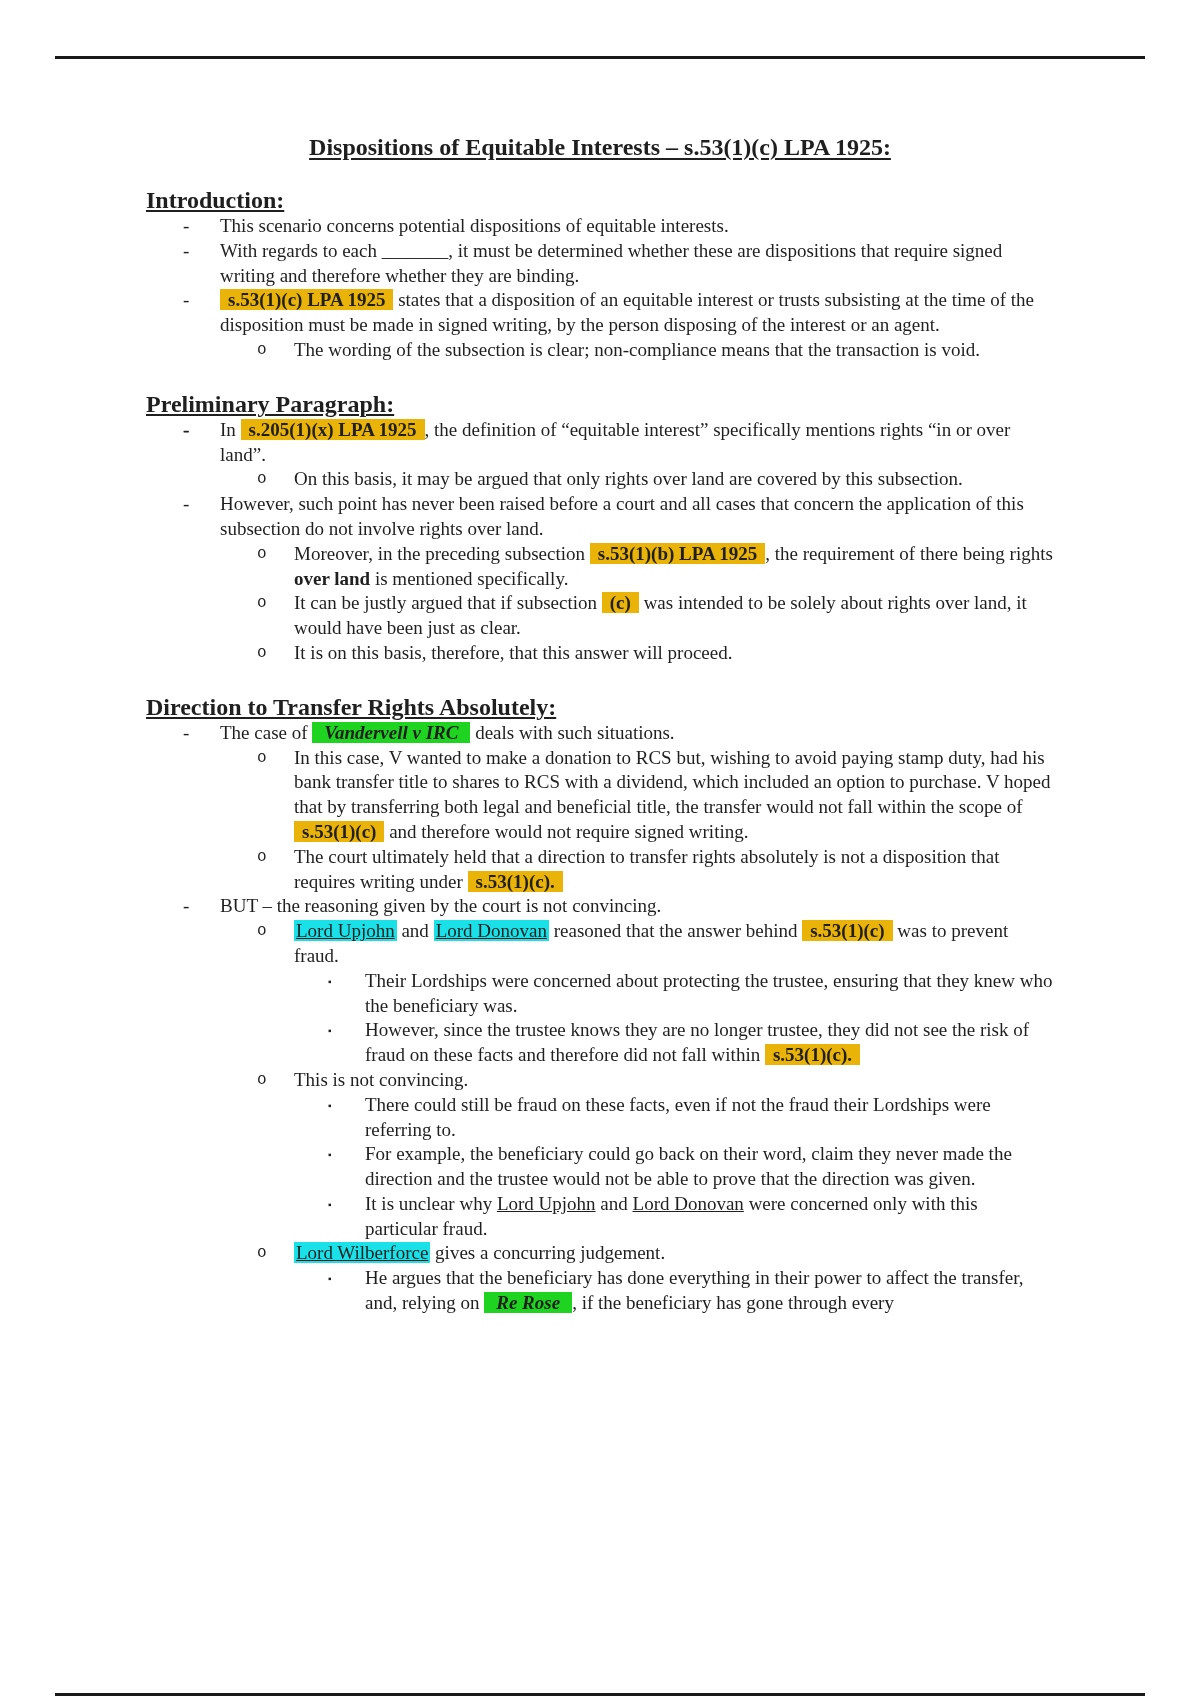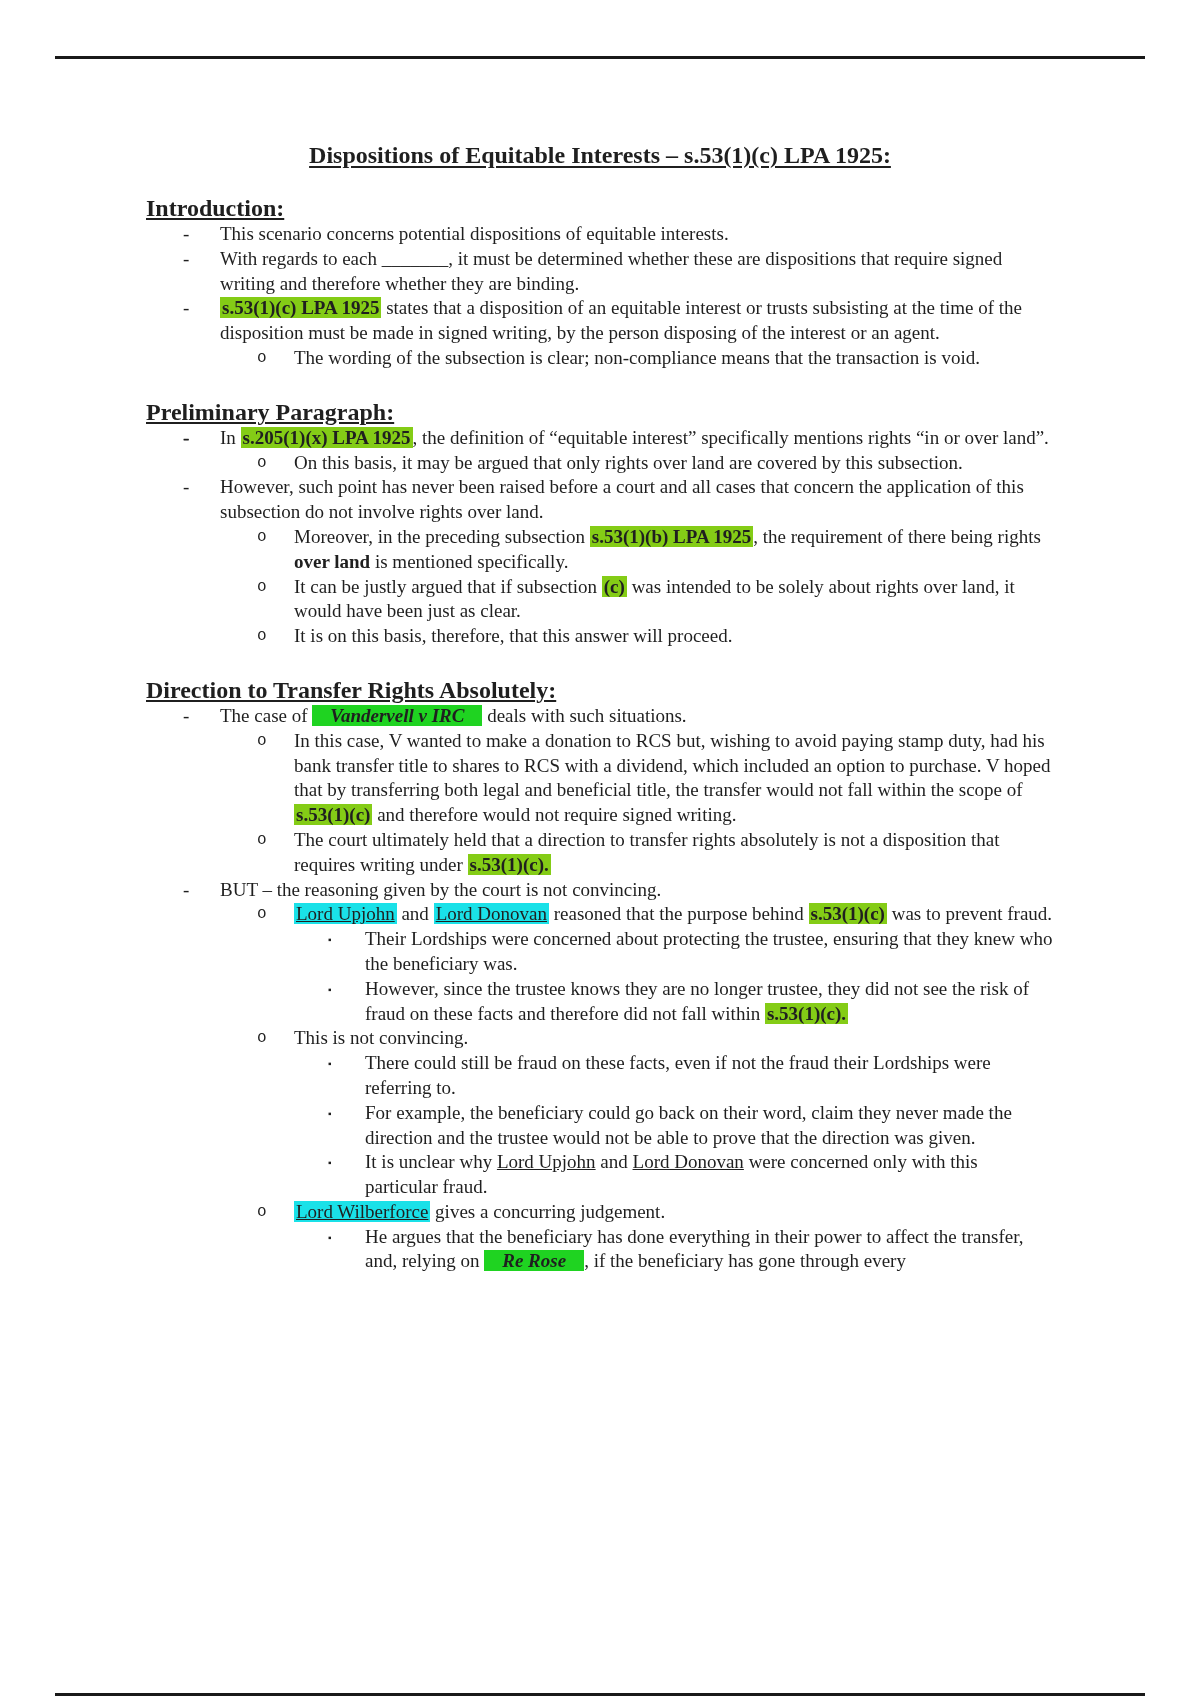--- a/index.html
+++ b/index.html
@@ -2,37 +2,37 @@
 <html><head>
 <meta charset="utf-8">
 <style>
   html,body{margin:0;padding:0;background:#ffffff;}
   .page{position:relative;width:1200px;height:1700px;background:#ffffff;overflow:hidden;
         font-family:"Liberation Serif","DejaVu Serif",serif;color:#1f1f1f;}
   .rule{position:absolute;left:55px;width:1090px;height:3px;background:#191919;}
   .rule-top{top:56px;}
   .rule-bottom{top:1693px;}
   .content{position:absolute;left:146px;top:131px;width:908px;}
-  .title{font-size:24px;font-weight:bold;text-align:center;line-height:32px;margin:8px 0 24px 0;
+  .title{font-size:24px;font-weight:bold;text-align:center;line-height:32px;margin:0 0 24px 0;
          text-decoration:underline;text-decoration-thickness:2px;text-underline-offset:3px;}
   .section{margin-top:28px;}
   .section.first{margin-top:0;}
   .heading{font-size:24px;font-weight:bold;line-height:27px;
            text-decoration:underline;text-decoration-thickness:2px;text-underline-offset:2px;}
   .li{position:relative;font-size:19px;line-height:24.8px;}
   .l1{padding-left:74px;}
   .l2{padding-left:148px;}
   .l3{padding-left:219px;}
   .mk{position:absolute;top:0;}
   .l1 > .mk{left:37px;}
   .l2 > .mk{left:111px;font-family:"Liberation Mono","DejaVu Sans Mono",monospace;font-size:16px;}
   .l3 > .mk{left:182px;font-size:10px;top:1px;}
-  .seg-statute{background:#84cc16;font-weight:bold;padding:0 2px;}
+  .seg-statute{background:#eab308;font-weight:bold;padding:0 8px;}
   .seg-judge{background:#1ae1e8;text-decoration:underline;padding:0 2px;}
-  .seg-case{background:#1fd321;font-weight:bold;font-style:italic;padding:0 18px;}
+  .seg-case{background:#1fd321;font-weight:bold;font-style:italic;padding:0 12px;}
   .seg-bold{font-weight:bold;}
   .seg-u{text-decoration:underline;}
 </style>
 </head>
 <body>
 
 <div class="page">
   <div class="rule rule-top"></div>
   <div class="rule rule-bottom"></div>
 
@@ -104,21 +104,21 @@
       <div class="li l2">
         <span class="mk">o</span>
         <span>The court ultimately held that a direction to transfer rights absolutely is not a disposition that requires writing under </span><span class="seg-statute">s.53(1)(c).</span>
       </div>
       <div class="li l1">
         <span class="mk">-</span>
         <span>BUT – the reasoning given by the court is not convincing.</span>
       </div>
       <div class="li l2">
         <span class="mk">o</span>
-        <span class="seg-judge">Lord Upjohn</span><span> and </span><span class="seg-judge">Lord Donovan</span><span> reasoned that the purpose behind </span><span class="seg-statute">s.53(1)(c)</span><span> was to prevent fraud.</span>
+        <span class="seg-judge">Lord Upjohn</span><span> and </span><span class="seg-judge">Lord Donovan</span><span> reasoned that the answer behind </span><span class="seg-statute">s.53(1)(c)</span><span> was to prevent fraud.</span>
       </div>
       <div class="li l3">
         <span class="mk">▪</span>
         <span>Their Lordships were concerned about protecting the trustee, ensuring that they knew who the beneficiary was.</span>
       </div>
       <div class="li l3">
         <span class="mk">▪</span>
         <span>However, since the trustee knows they are no longer trustee, they did not see the risk of fraud on these facts and therefore did not fall within </span><span class="seg-statute">s.53(1)(c).</span>
       </div>
       <div class="li l2">

